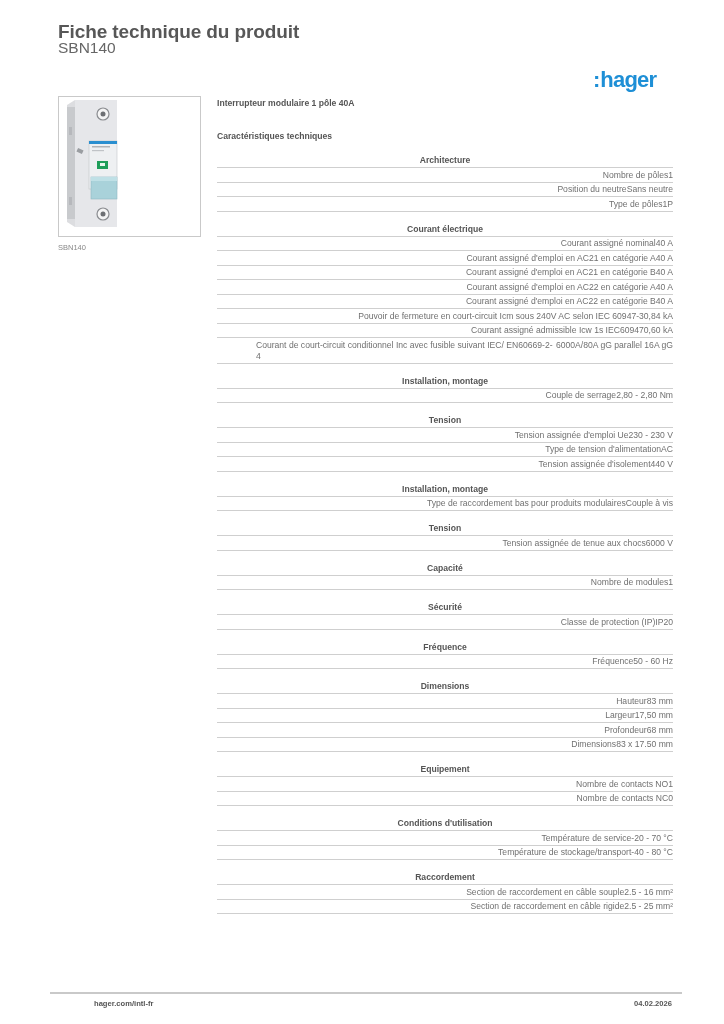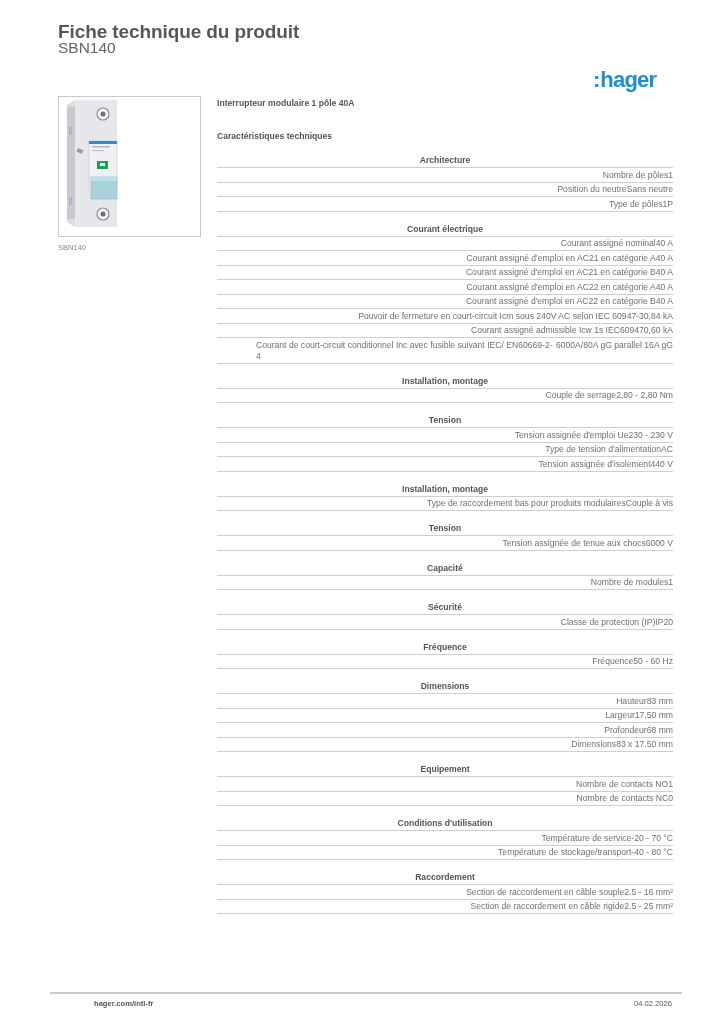--- a/index.html
+++ b/index.html
@@ -53,21 +53,21 @@
   .footer-rule {
     position: absolute; left: 50px; top: 992px; width: 632px; height: 2px; background: #c9c9c9;
   }
   .footer-left {
     position: absolute; left: 58px; top: 999px; font-size: 7.6px; font-weight: bold; color: #555; padding-left: 36px;
   }
   .footer-center {
     position: absolute; left: 292px; top: 999px; font-size: 7.6px; color: #888; margin-top: 40px;
   }
   .footer-right {
-    position: absolute; right: 52px; top: 999px; font-size: 7.6px; font-weight: normal; color: #555;
+    position: absolute; right: 52px; top: 999px; font-size: 7.6px; font-weight: bold; color: #555;
   }
 </style>
 </head>
 <body>
 
 <div>
   <div class="header-title">Fiche technique du produit</div>
   <div class="header-sub">SBN140</div>
   <div class="logo"><span class="colon">:</span><span>hager</span></div>
 </div>

